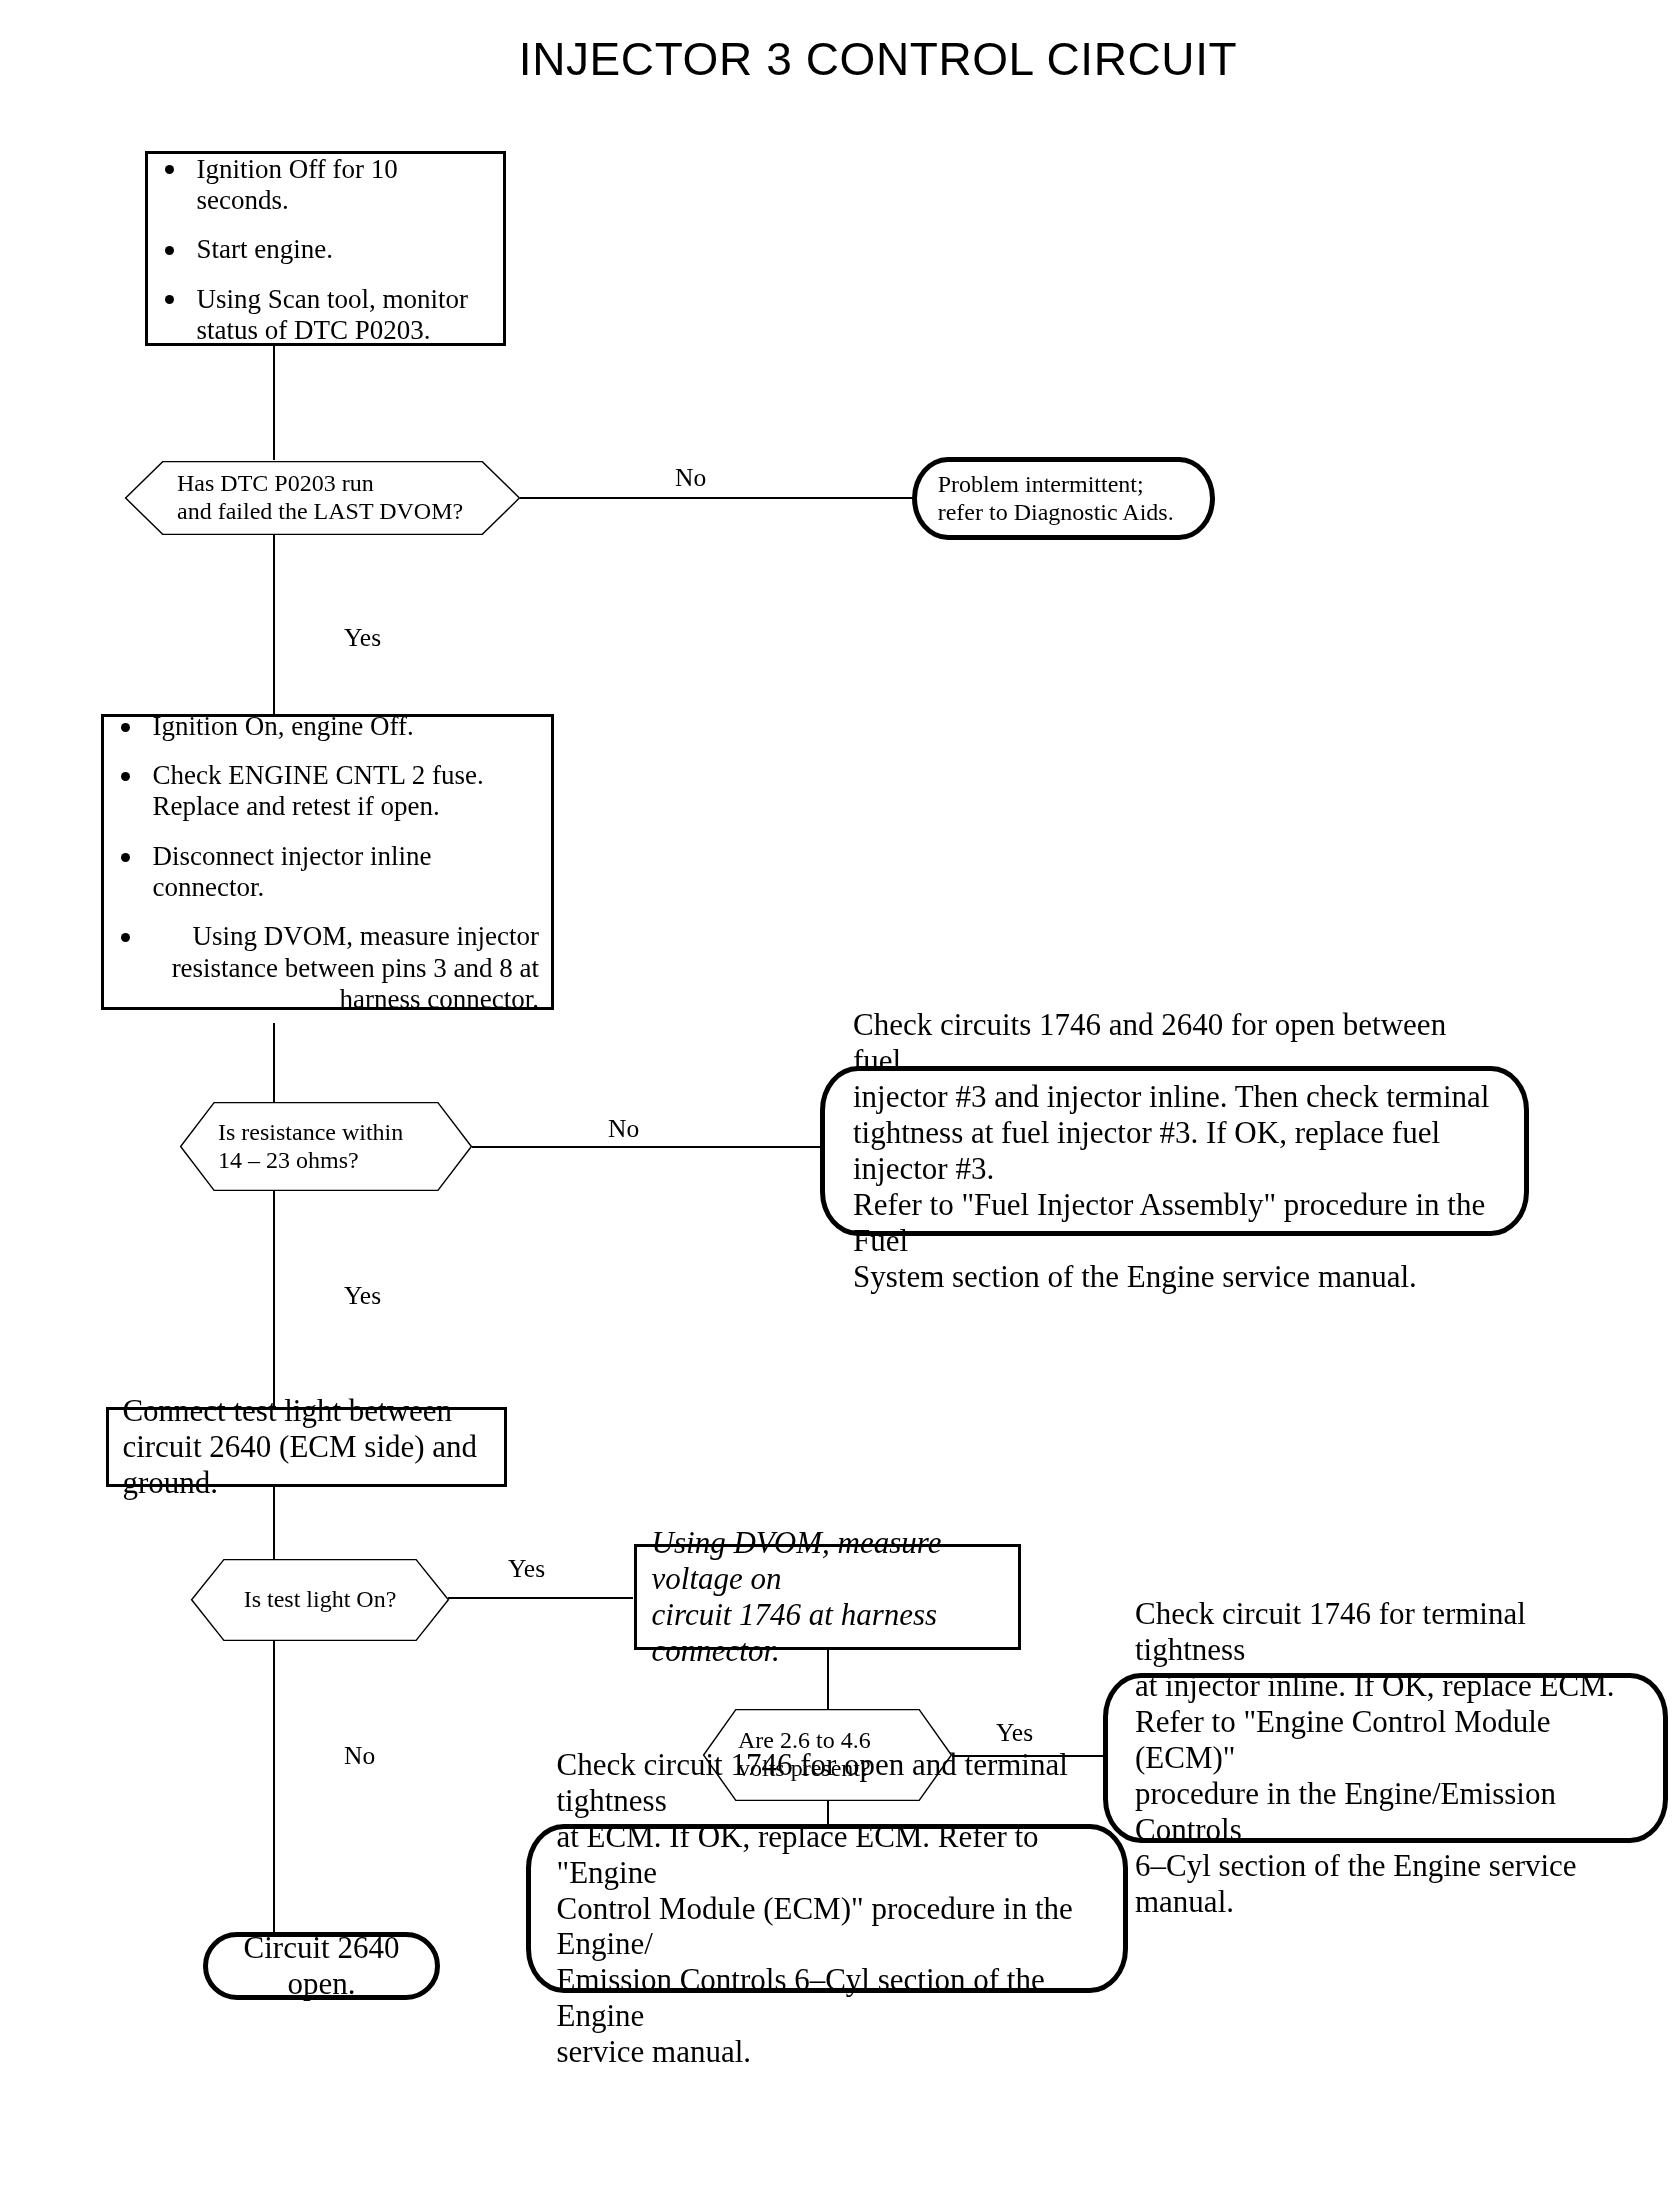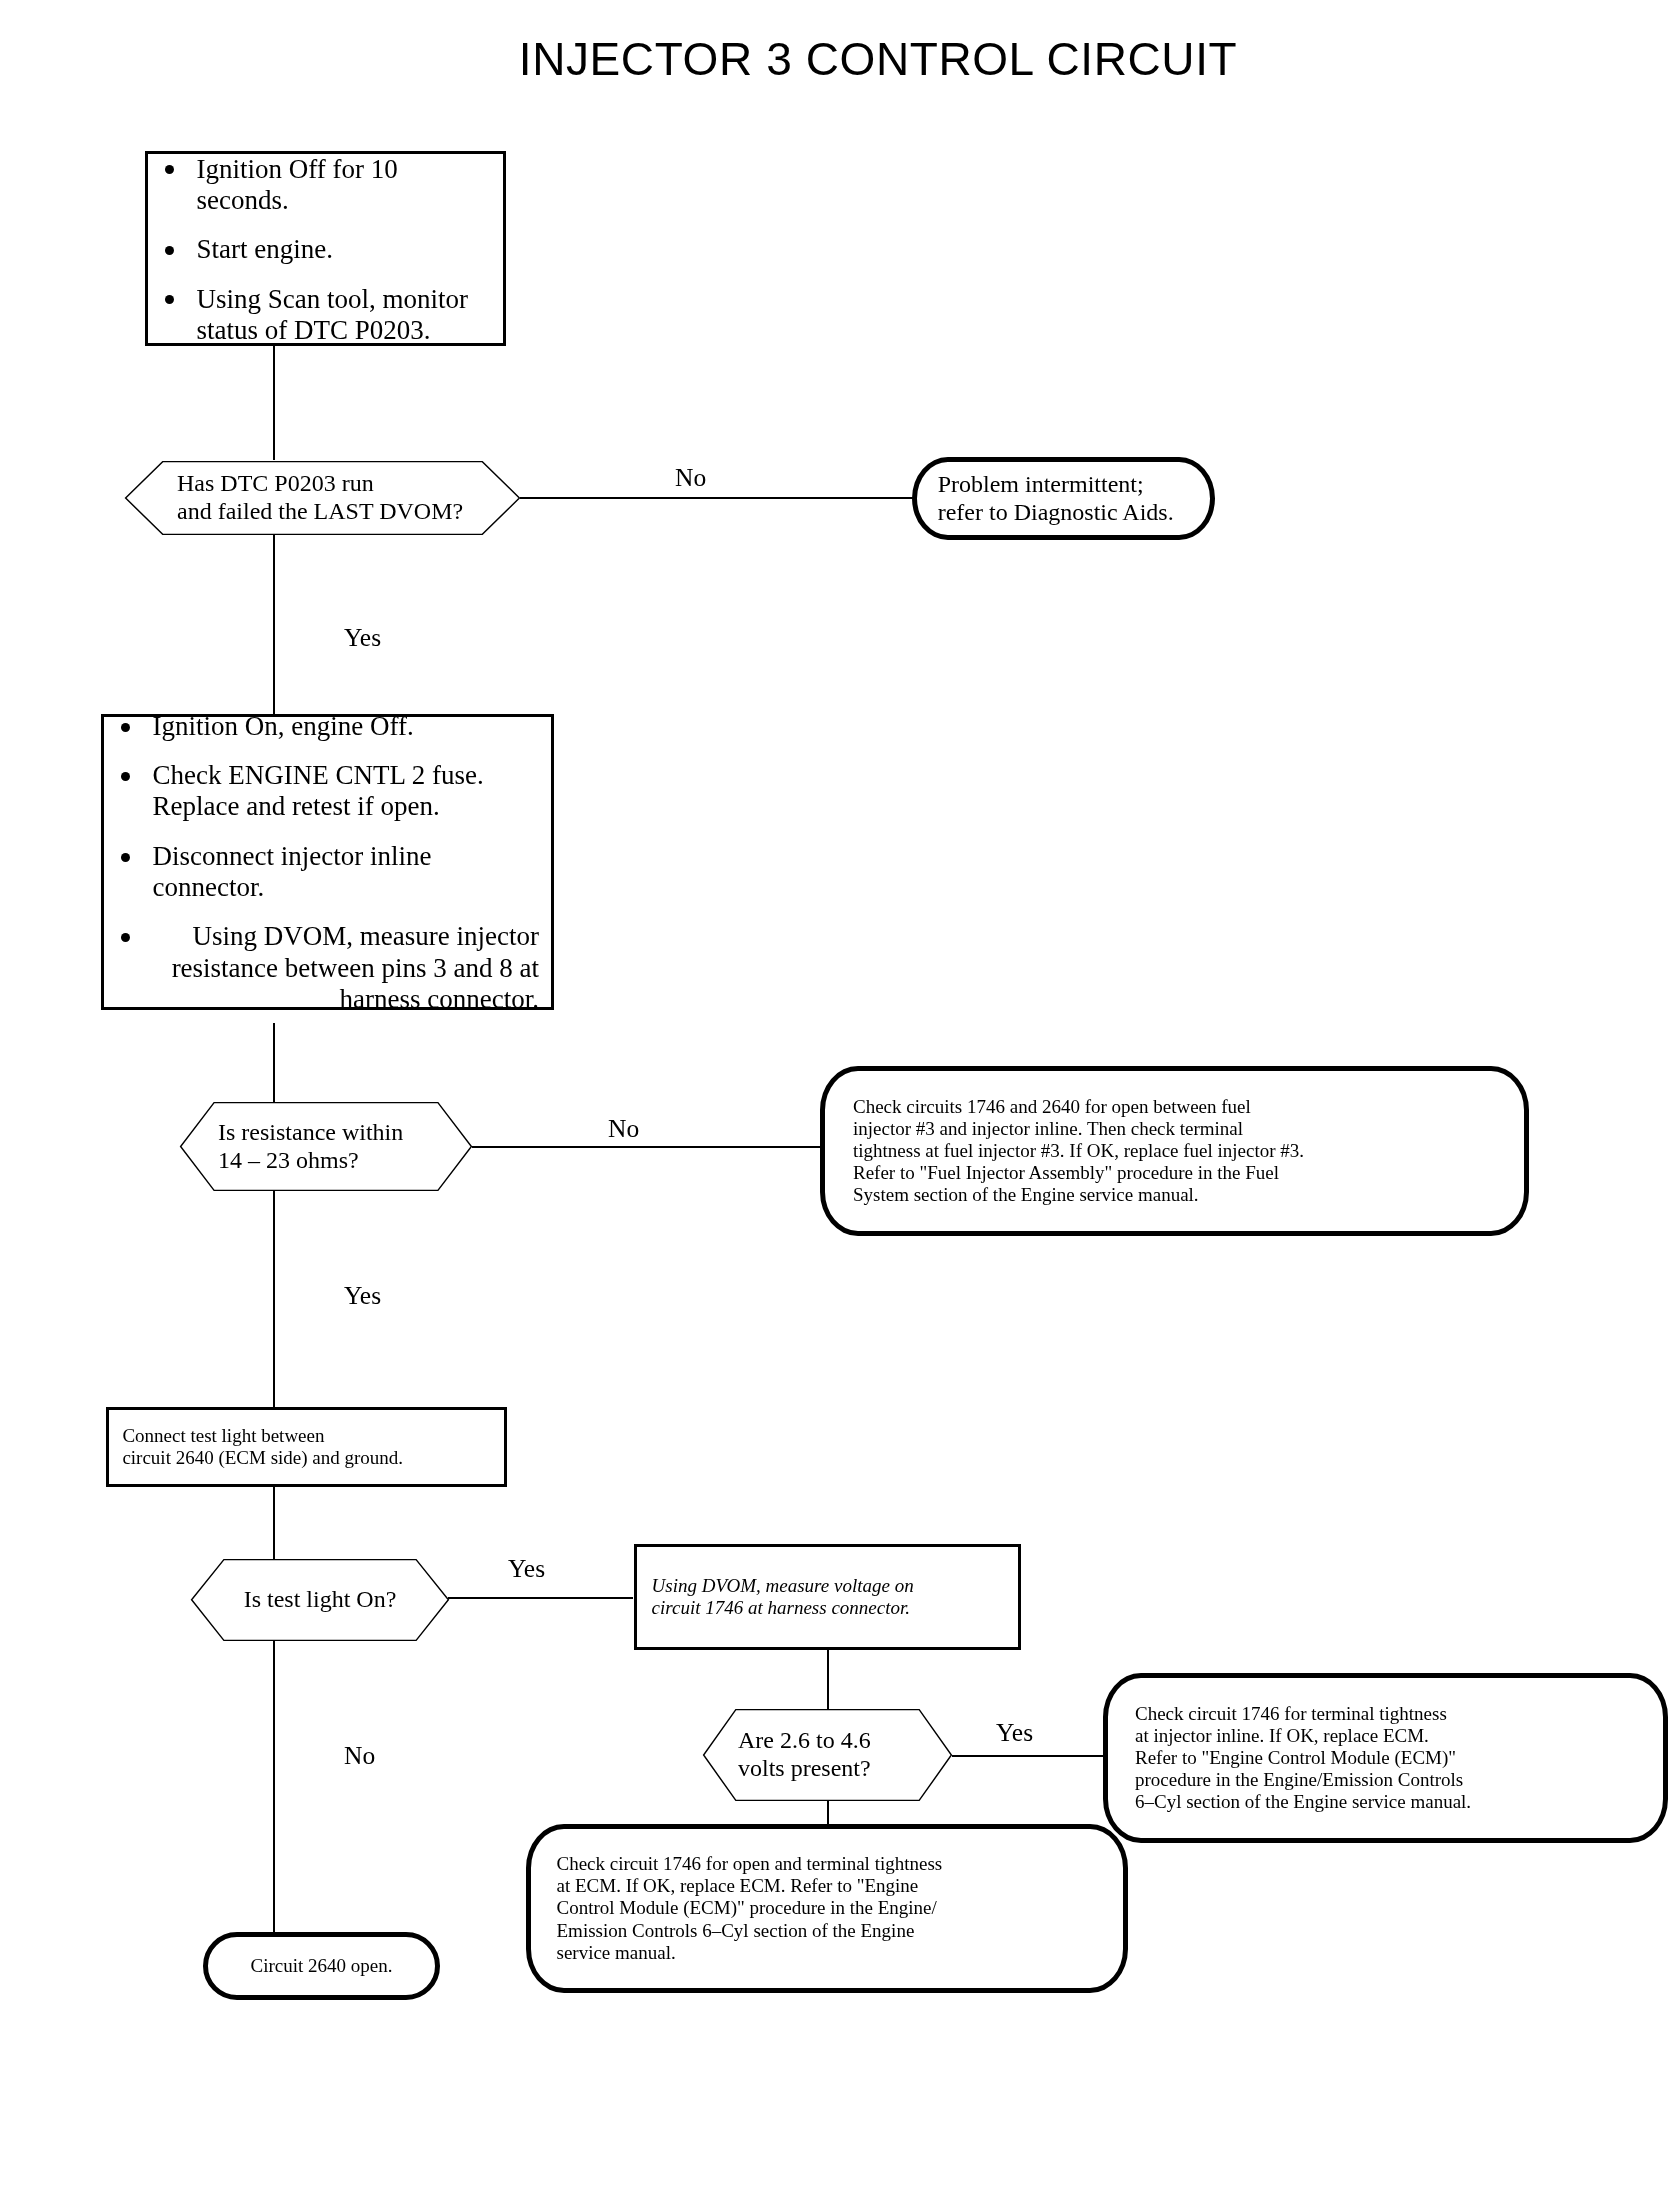--- a/index.html
+++ b/index.html
@@ -105,21 +105,21 @@
 
   
   .elabel {
     position: absolute;
     font-size: 25.5px;
     line-height: 1;
     white-space: nowrap;
   }
 
   .f40 { font-size: 24px; }
-  .f42 { font-size: 19px; }
+  .f42 { font-size: 31px; }
   .f44 { font-size: 27px; }
 </style>
 </head>
 <body>
 
 <div id="page">
 
   <div id="title">INJECTOR 3 CONTROL CIRCUIT</div>
 
   <div class="ln v" style="left:233px; top:345px; height:115px;"></div>

